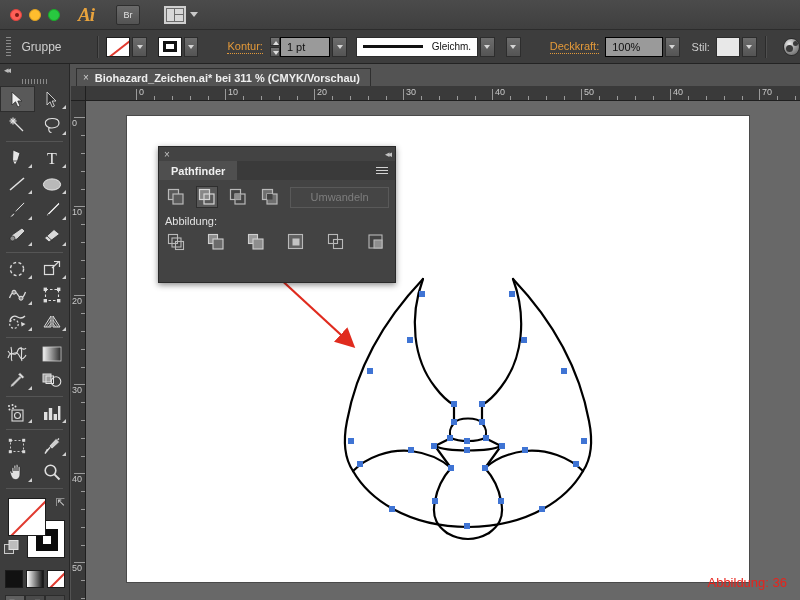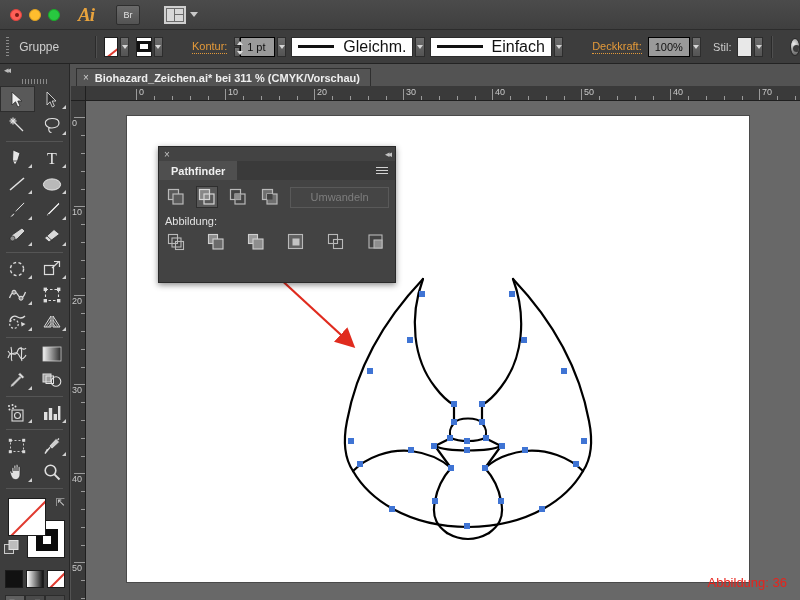--- a/index.html
+++ b/index.html
@@ -90,21 +90,21 @@
   .stepper span:before{content:"";position:absolute;left:2px;top:3px;border-left:3px solid transparent;border-right:3px solid transparent;}
   .stepper span:first-child:before{border-bottom:4px solid #ddd;}
   .stepper span:last-child:before{border-top:4px solid #ddd;}
   .num-field {
     height: 20px; background:#9a9a9a; border:1px solid #000000;
     padding: 0 6px; display:flex;align-items:center; color:#101010; font-size:11px;
   }
   .combo {
     height: 20px; background:#fff; border:1px solid #2d2d2d;
     display:flex; align-items:center; justify-content:flex-end;
-    padding: 0 6px; color:#111; font-size:16px; gap:9px;
+    padding: 0 6px; color:#111; font-size:10px; gap:9px;
   }
   .combo .rule { width:62px;height:3px;background:#111; }
   .style-box { width:26px;height:20px;background:#e8e8e8;border:1px solid #2d2d2d;}
   .ball {
     width:18px;height:18px;border-radius:50%;
     background: radial-gradient(circle at 35% 30%, #eee 0%, #9e9e9e 45%, #5b5b5b 100%);
     border:1px solid #2b2b2b; margin-left:10px; position:relative; overflow:hidden;
   }
   .ball:before{content:"";position:absolute;left:2px;top:6px;width:7px;height:7px;border-radius:50%;background:#3a3a3a;}
   .ball:after{content:"";position:absolute;left:9px;top:2px;width:5px;height:5px;border-radius:50%;background:#3a3a3a;}
@@ -281,24 +281,20 @@
       </div>
     <div style="width:10px"></div>
     <div class="combo" style="width:122px">
       <span class="rule"></span>
       <span>Gleichm.</span>
     </div>
     <div class="mini-drop">
         <div class="caret"></div>
       </div>
     <div style="width:10px"></div>
-    <div class="combo" style="width:122px">
-      <span class="rule"></span>
-      <span>Einfach</span>
-    </div>
     <div class="mini-drop">
         <div class="caret"></div>
       </div>
     <div class="field-label">Deckkraft:</div>
     <div class="num-field" style="width:62px;margin-left:6px">100%</div>
     <div class="mini-drop">
         <div class="caret"></div>
       </div>
     <div class="cb-label" style="margin-left:12px;font-size:11px">Stil:</div>
     <div class="style-box" style="margin-left:6px"></div>

